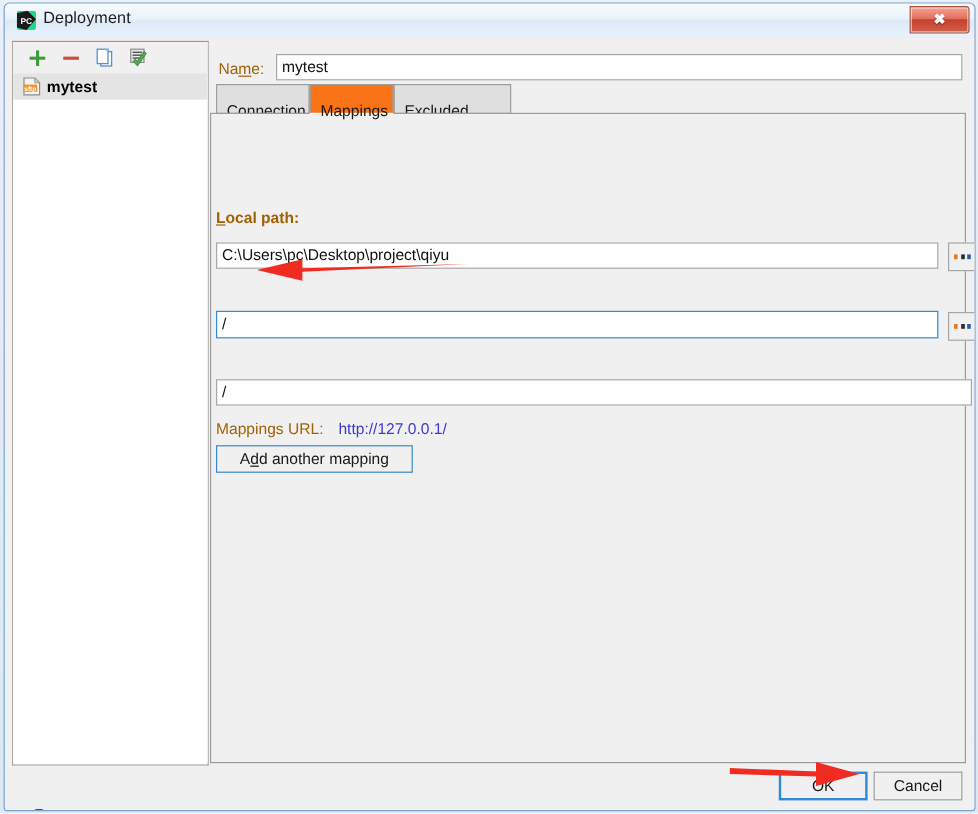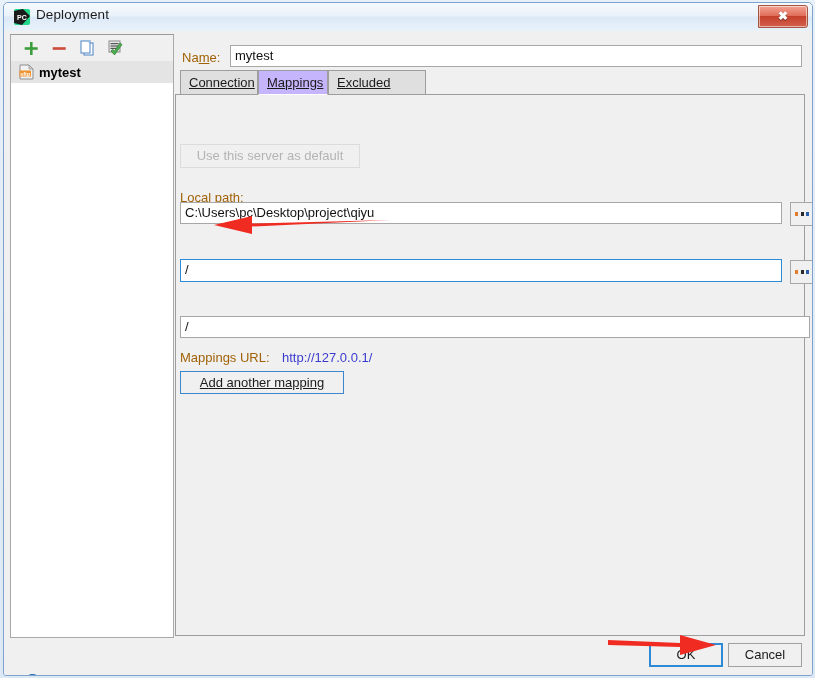--- a/index.html
+++ b/index.html
@@ -149,27 +149,26 @@
     position: absolute; left: 0; top: 36px;
     width: 630px; height: 26px;
   }
   .tab {
     position: absolute; top: 0;
     height: 25px;
     border: 1px solid #9d9d9d;
     background: #dfdfdf;
     font-size: 13px; color: #1a1a1a;
     line-height: 24px;
-    padding: 0 8px;
-    box-sizing: border-box;
-    cursor: pointer;
-    text-decoration: underline;
+    padding: 10px 8px;
+    box-sizing: border-box;
+    cursor: pointer;
   }
   .tab.active {
-    background: #c4b5fd;
+    background: #f97316;
     border-bottom: 1px solid #ffffff;
     z-index: 3;
   }
   .tab-underline {
     position: absolute; left: 0; top: 60px;
     width: 630px; height: 1px;
     background: #9d9d9d;
   }
   .tabpane {
     position: absolute; left: 0; top: 61px;
@@ -196,21 +195,20 @@
     position: absolute;
     height: 23px;
     border: 1px solid #3a87cd;
     background: #f0f0f0;
     color: #1a1a1a;
     font-size: 13px;
     line-height: 21px;
     text-align: center;
     box-sizing: border-box;
     cursor: pointer;
-    text-decoration: underline;
   }
   .link {
     position: absolute;
     font-size: 13px; color: #3b3bd0;
     cursor: pointer;
   }
 
   
   .footer-btn {
     position: absolute;
@@ -335,25 +333,22 @@
             <span>Mappings</span>
           </div>
           <div class="tab" style="left:153px; width:98px;">
             <span>Excluded Paths</span>
           </div>
         </div>
         <div class="tab-underline"></div>
 
         <div class="tabpane">
 
-          <div class="btn-disabled" style="left:4px; top:49px; width:180px;">
-            <span>Use this server as default</span>
-          </div>
-
-          <span class="row-label" style="left:4px; top:95px;"><span class="mnem">L</span><span>ocal path:</span></span>
+
+          <span class="row-label" style="left:4px; top:79px;font-weight:bold;"><span class="mnem">L</span><span>ocal path:</span></span>
           <div class="field" style="left:4px; top:107px; width:602px; height:22px;">
             <span>C:\Users\pc\Desktop\project\qiyu</span>
           </div>
           <div class="browse-btn" style="left:614px; top:107px;">
             <span class="browse-dots">
               <i style="background:#e07b2b"></i>
                 <i style="background:#2a2a2a"></i>
                 <i style="background:#2a5fa8"></i>
             </span>
           </div>

